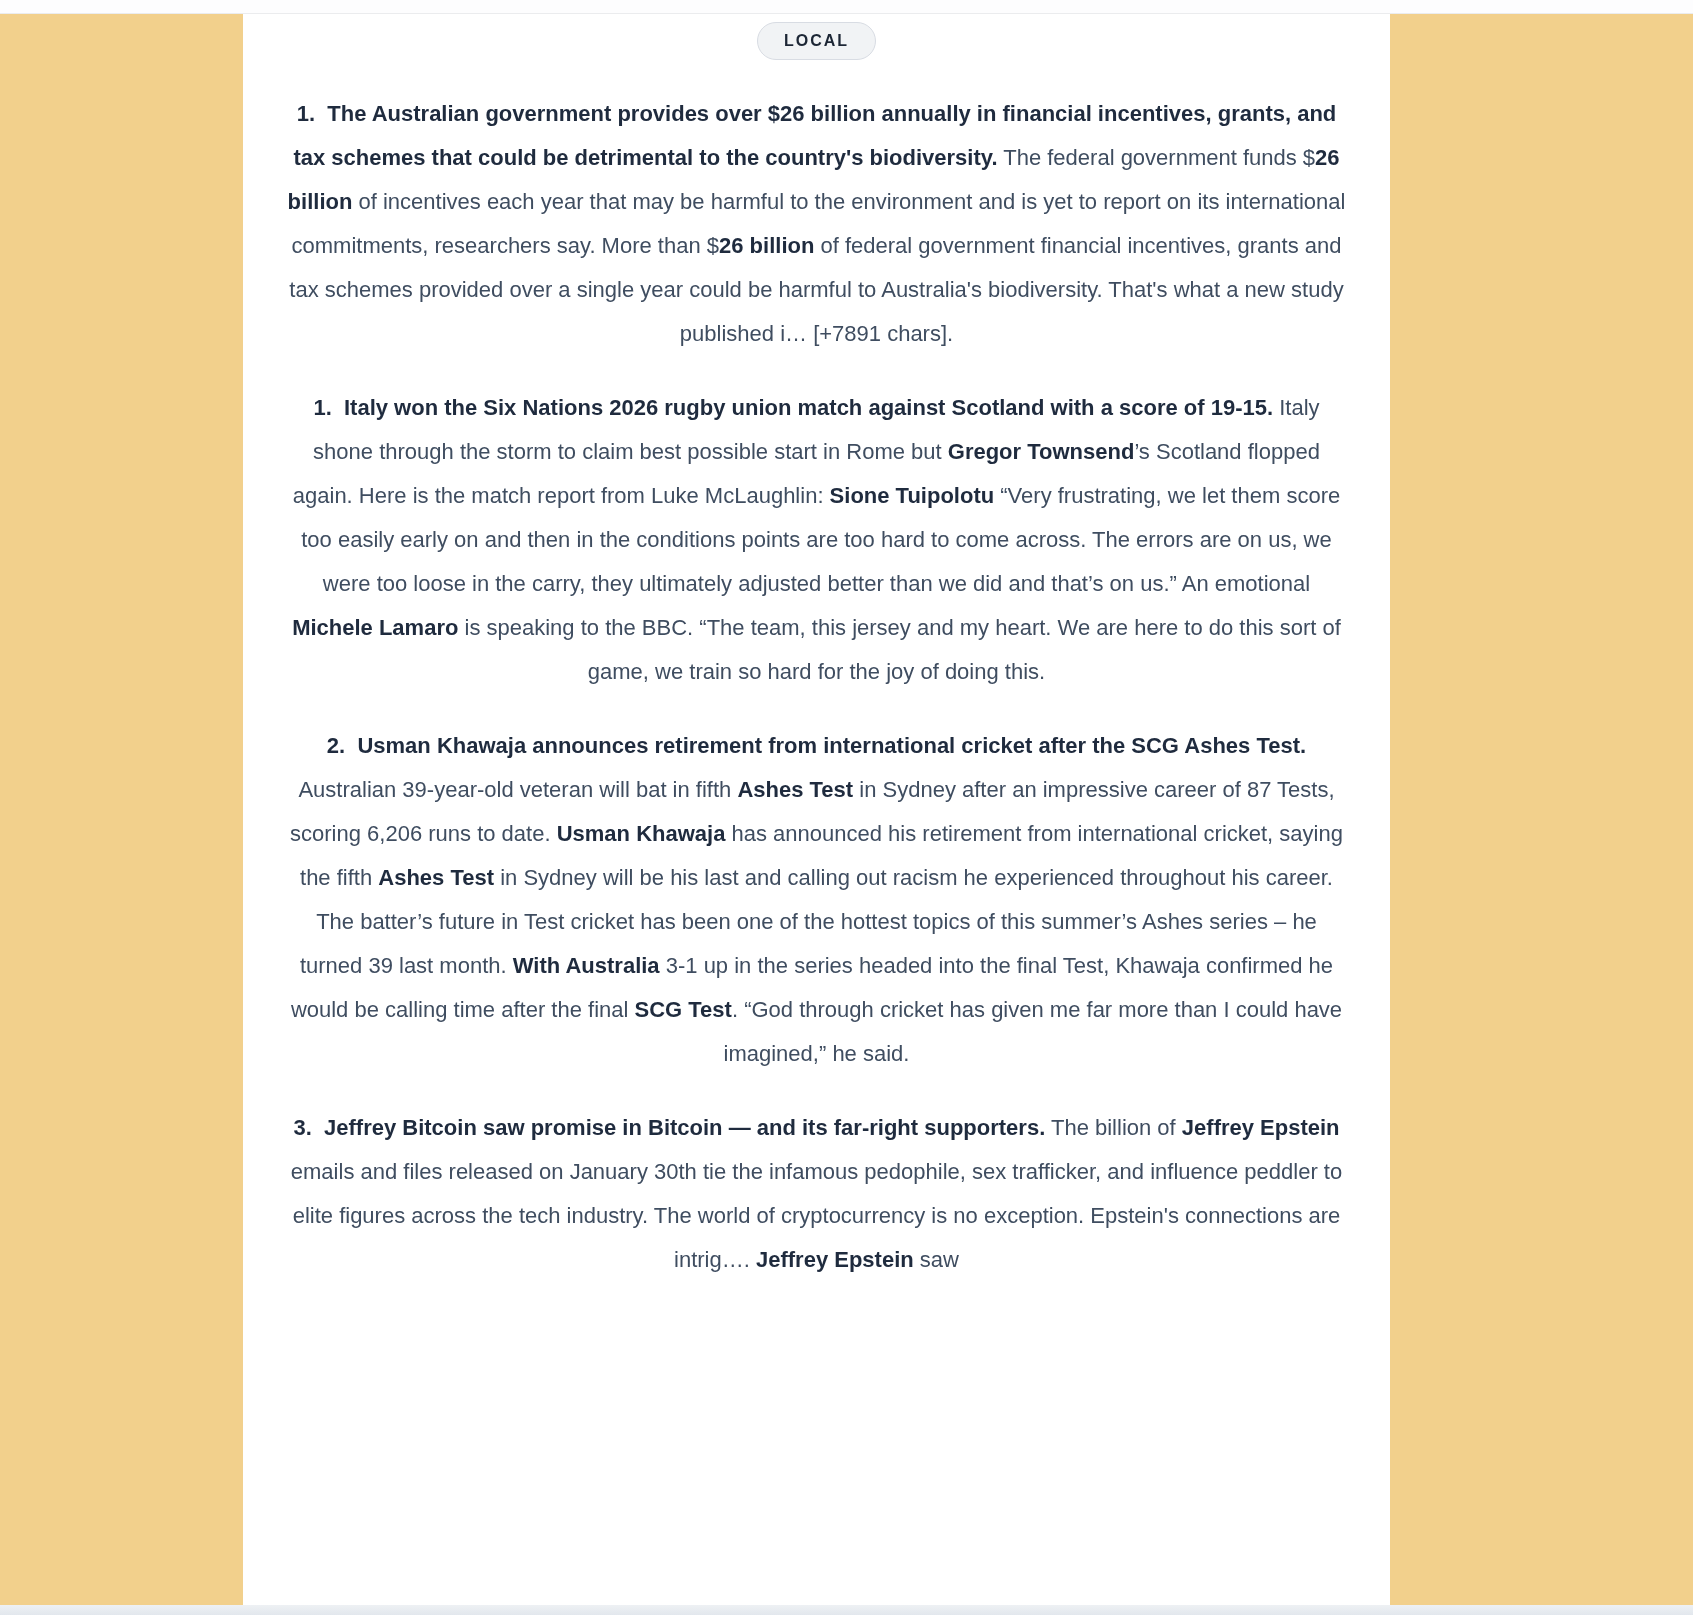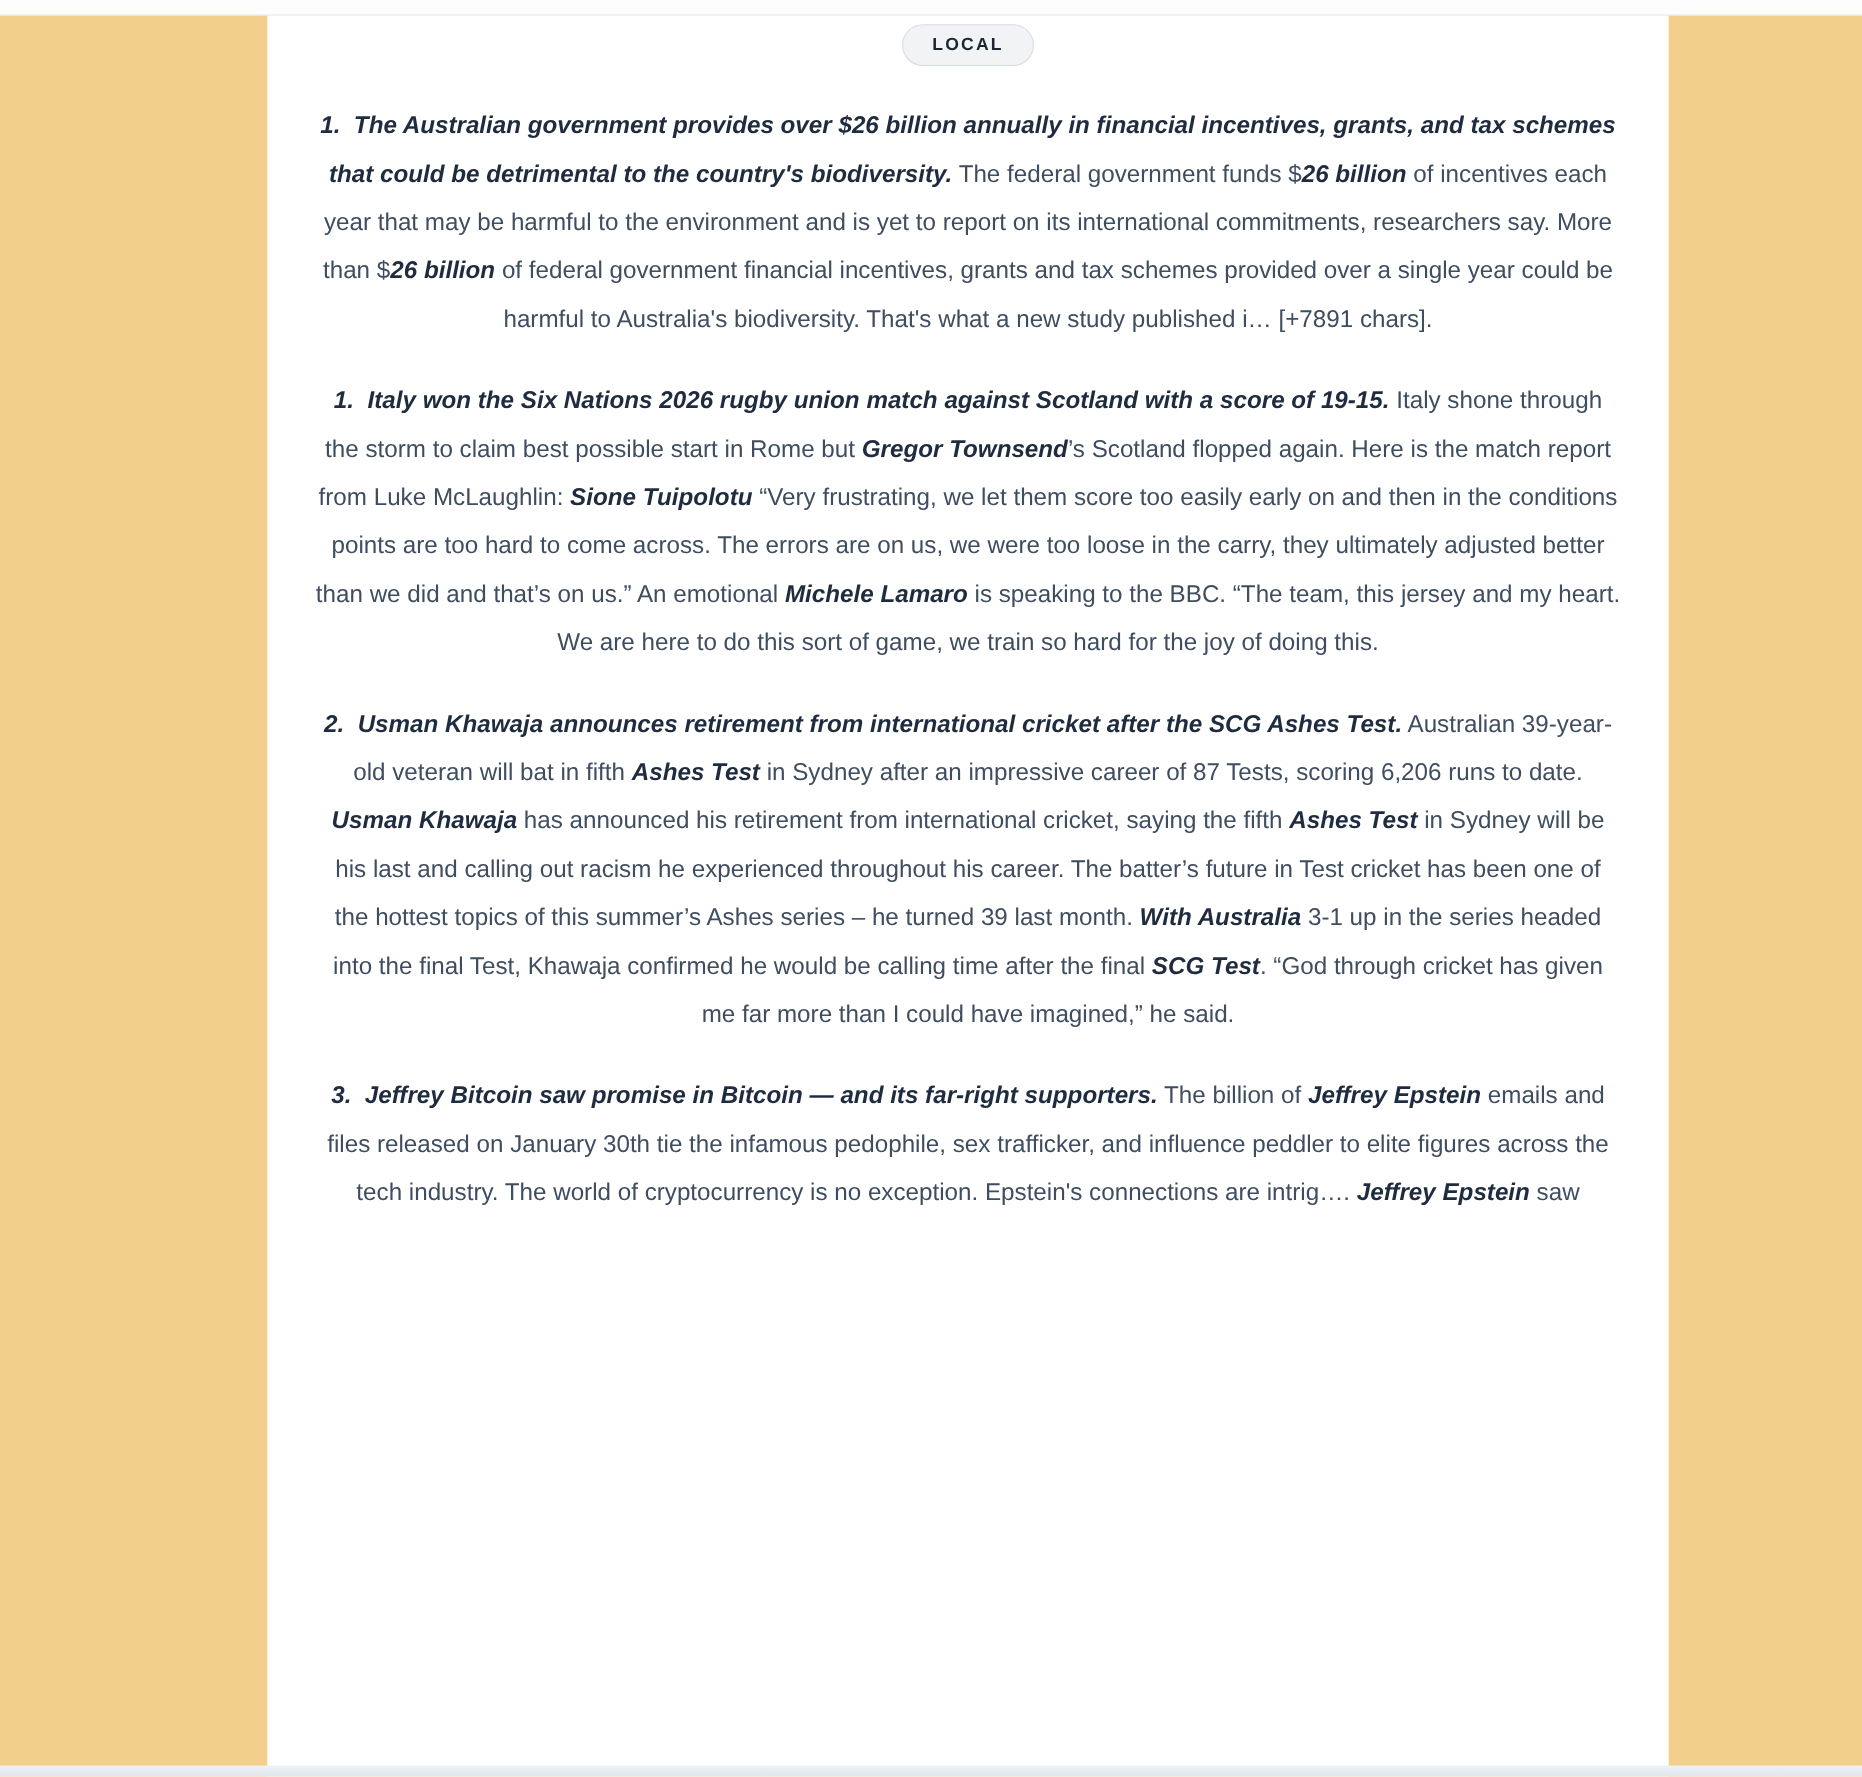--- a/index.html
+++ b/index.html
@@ -22,21 +22,21 @@
     position:absolute;top:0;left:0;width:100%;height:14px;
     background:#fdfdfe;border-bottom:1px solid #ebecee;
     z-index:3;
   }
   .bottom-strip{
     position:absolute;bottom:0;left:0;width:100%;height:10px;
     background:linear-gradient(#eef1f4,#e2e7ed);
     z-index:3;
   }
   .card{
-    position:absolute;top:14px;left:243px;width:1274px;height:1601px;
+    position:absolute;top:14px;left:243px;width:1147px;height:1601px;
     background:var(--card);
     padding:6px 44px 8px 44px;
     overflow:hidden;
     z-index:1;
   }
   .badge-row{
     text-align:center;
     margin:32px 0;
   }
   .section:first-child .badge-row{margin-top:2px;}
@@ -55,21 +55,20 @@
   .item{
     text-align:center;
     font-size:22px;
     line-height:44px;
     color:var(--text);
     margin:28px 0 30px 0;
   }
   .item strong{
     color:var(--text-bold);
     font-weight:bold;
-    font-style:italic;
   }
 </style>
 </head>
 <body>
 
 <div class="top-strip"></div>
 
 <main class="card" id="card">
   <section class="section">
     <div class="badge-row">

